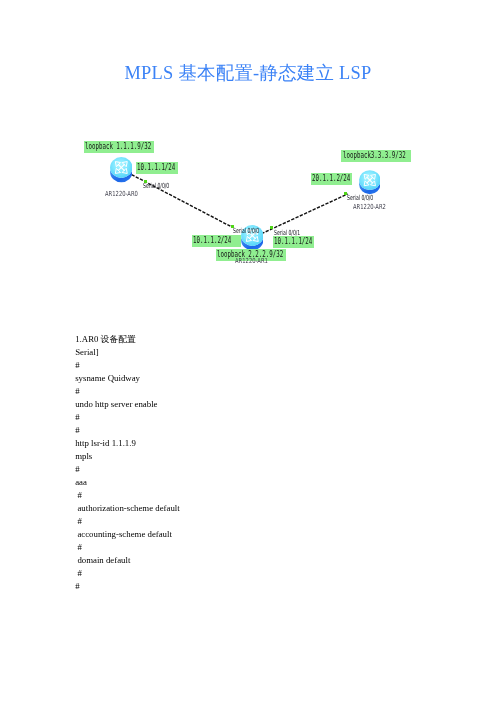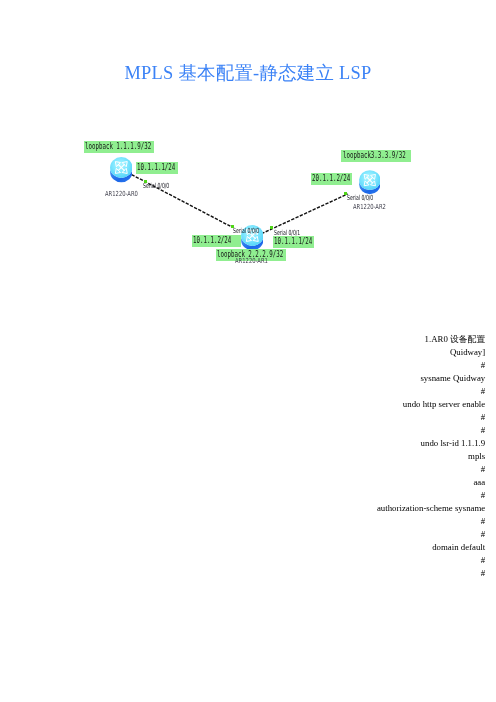--- a/index.html
+++ b/index.html
@@ -39,21 +39,21 @@
   }
   .devname i { color:#3f3f4c; transform:scaleX(0.748); }
   .iflabel i { color:#16161f; transform:scaleX(0.655); }
   .devname, .iflabel { z-index:6; }
   .glabel { z-index:5; }
 
   .port { position:absolute; width:3px; height:3px; background:#4fd617; z-index:4; }
   .router { position:absolute; line-height:0; font-size:0; z-index:3; }
 
   
-  #config { position:absolute; left:75.2px; top:333.2px; width:410px;text-align:right; }
+  #config { position:absolute; left:75.2px; top:333.2px; width:410px; }
   .cfg-line {
     font-family:"Liberation Serif", serif;
     font-size:8.8px; line-height:12.98px; color:#000; white-space:pre;
     height:12.98px;
   }
 </style>
 </head>
 <body>
 
 <div class="page">
@@ -192,32 +192,33 @@
       </div>
       <div class="port" style="left: 269.8px; top: 225.6px;"></div>
       <div class="iflabel" style="left: 346.7px; top: 194.4px;">
         <i>Serial 0/0/0</i>
       </div>
       <div class="port" style="left: 343.6px; top: 192.2px;"></div>
     </div>
 
   <div id="config">
       <div class="cfg-line">1.AR0 设备配置</div>
-      <div class="cfg-line">Quidway]</div>
+      <div class="cfg-line">Serial]</div>
       <div class="cfg-line">#</div>
       <div class="cfg-line">sysname Quidway</div>
       <div class="cfg-line">#</div>
       <div class="cfg-line">undo http server enable</div>
       <div class="cfg-line">#</div>
       <div class="cfg-line">#</div>
-      <div class="cfg-line">undo lsr-id 1.1.1.9</div>
+      <div class="cfg-line">http lsr-id 1.1.1.9</div>
       <div class="cfg-line">mpls</div>
       <div class="cfg-line">#</div>
       <div class="cfg-line">aaa</div>
       <div class="cfg-line"> #</div>
-      <div class="cfg-line"> authorization-scheme sysname</div>
-      <div class="cfg-line"> #</div>
+      <div class="cfg-line"> authorization-scheme default</div>
+      <div class="cfg-line"> #</div>
+      <div class="cfg-line"> accounting-scheme default</div>
       <div class="cfg-line"> #</div>
       <div class="cfg-line"> domain default</div>
       <div class="cfg-line"> #</div>
       <div class="cfg-line">#</div>
     </div>
 </div>
 
 </body></html>

